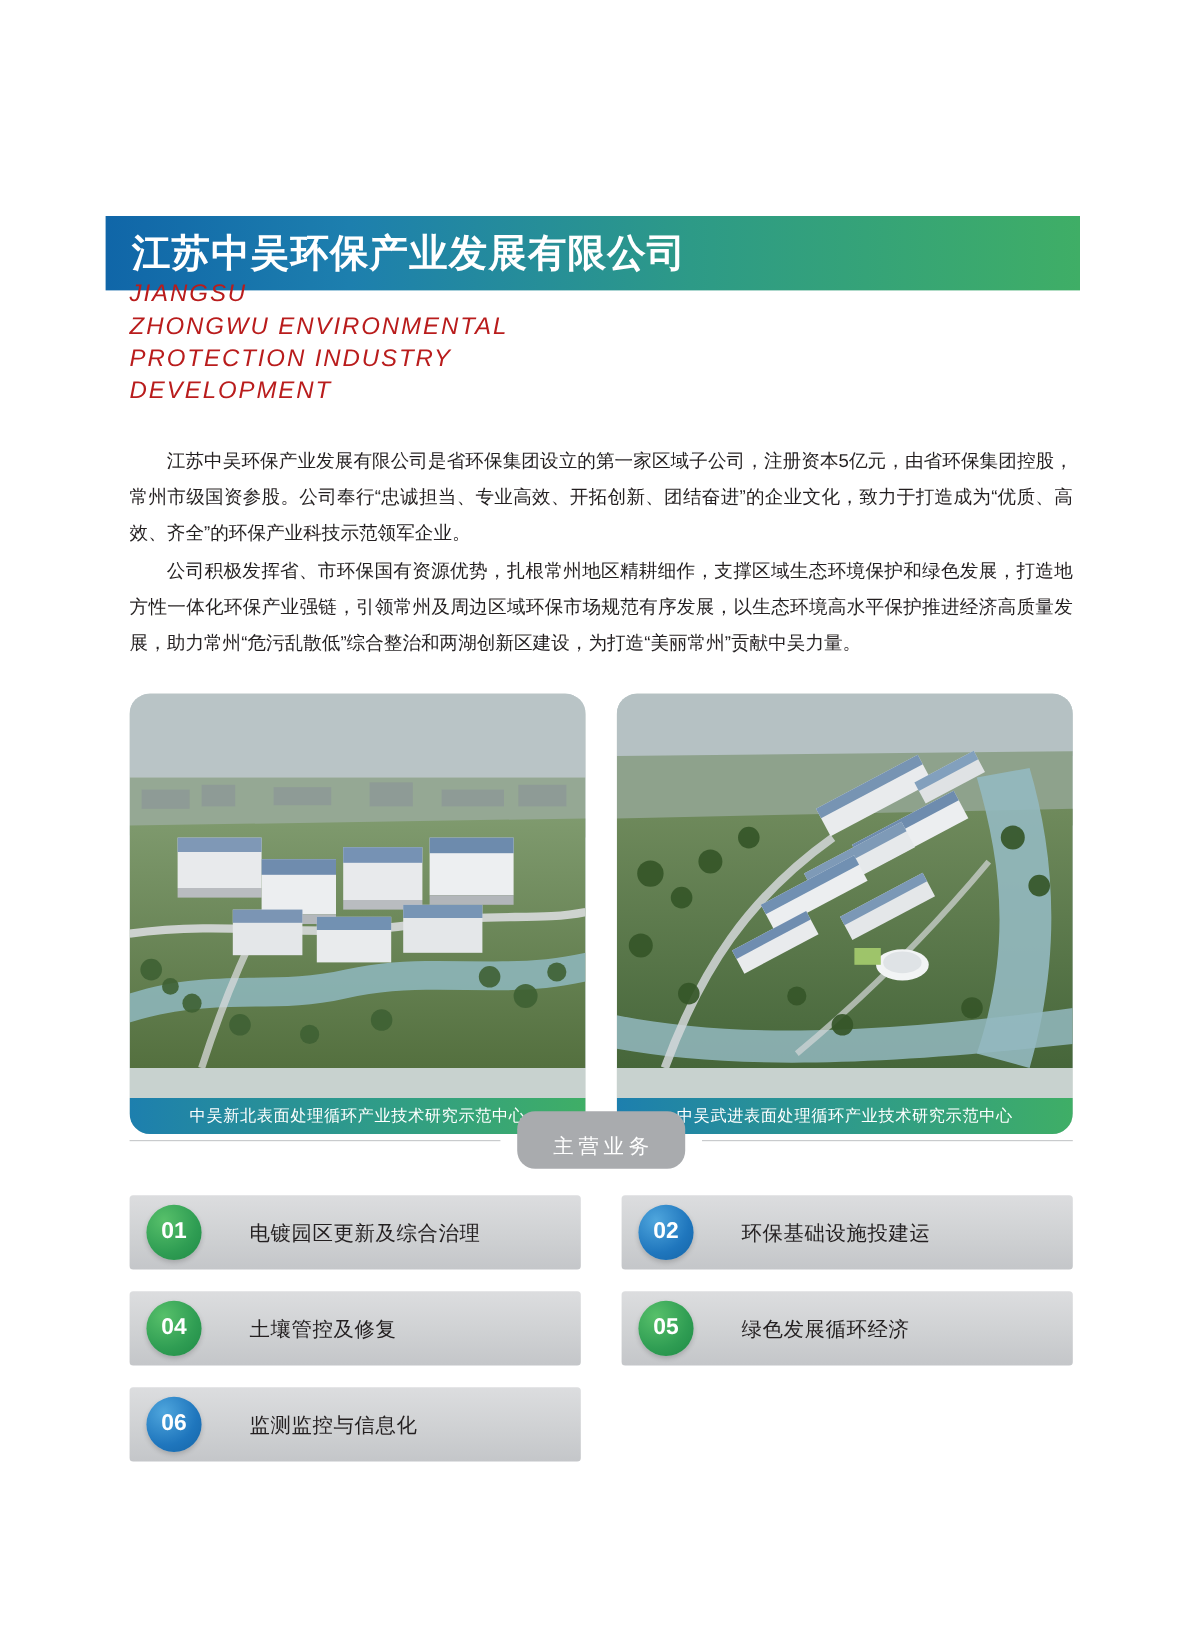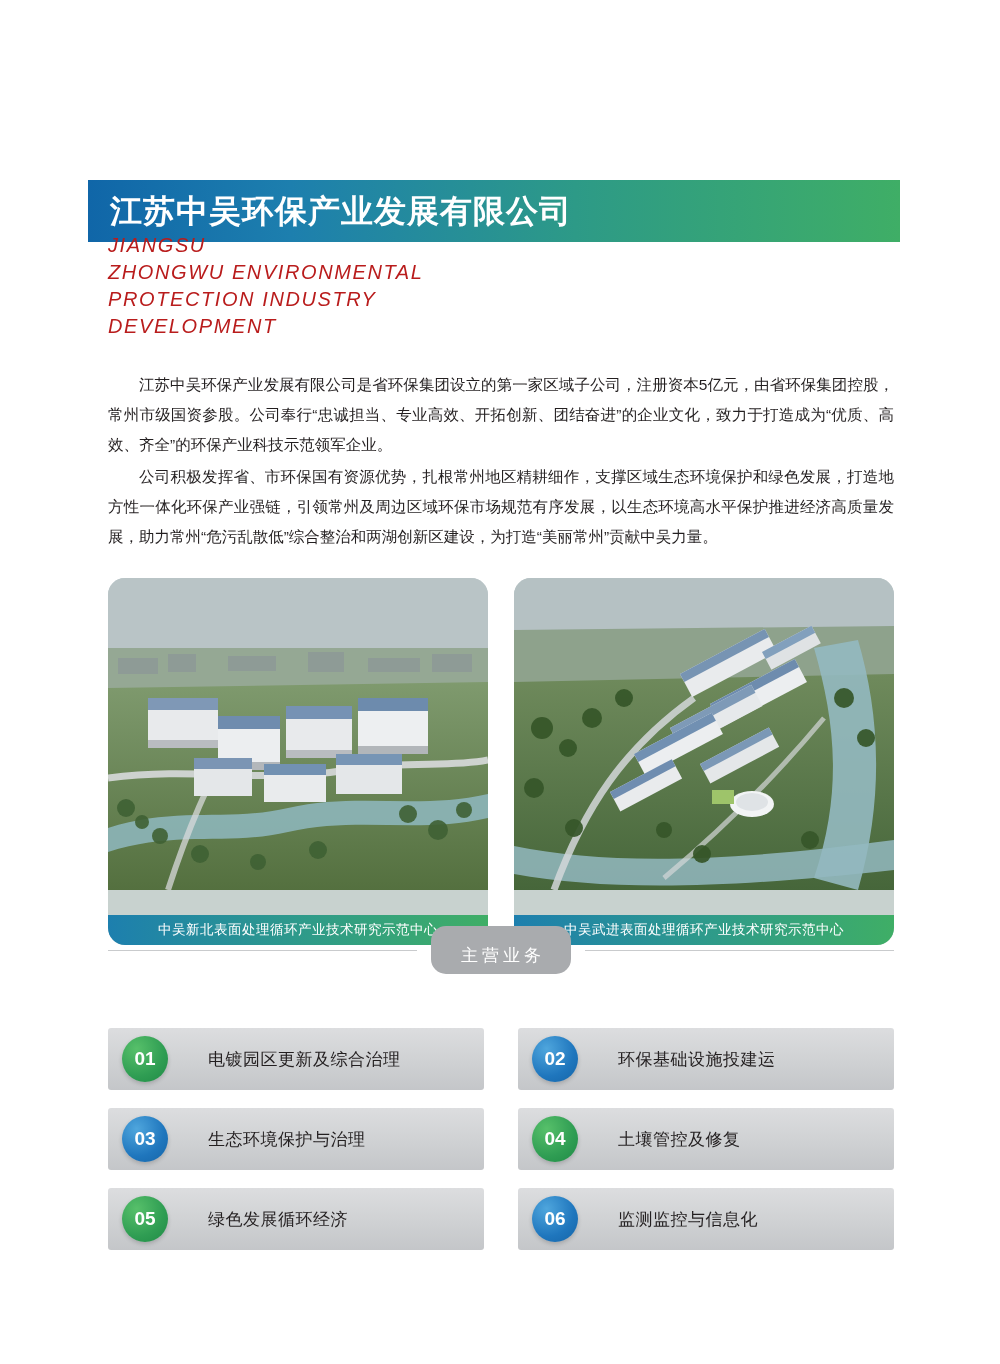--- a/index.html
+++ b/index.html
@@ -136,21 +136,21 @@
     font-size: 17px;
     letter-spacing: 4px;
     padding: 18px 26px 7px 30px;
     border-radius: 15px;
   }
 
   
   .biz-grid {
     position: absolute;
     left: 108px;
-    top: 1028px;
+    top: 996px;
     width: 786px;
     display: grid;
     grid-template-columns: 376px 376px;
     grid-column-gap: 34px;
     grid-row-gap: 18px;
   }
   .biz-item {
     position: relative;
     height: 62px;
     background: linear-gradient(180deg, #dcdddf 0%, #cfd1d3 55%, #c4c6c9 100%);
@@ -373,24 +373,20 @@
     <div class="biz-item">
       <div class="biz-num g-green">01</div>
       <div class="biz-label">电镀园区更新及综合治理</div>
     </div>
 
     <div class="biz-item">
       <div class="biz-num g-blue">02</div>
       <div class="biz-label">环保基础设施投建运</div>
     </div>
 
-    <div class="biz-item">
-      <div class="biz-num g-blue">03</div>
-      <div class="biz-label">生态环境保护与治理</div>
-    </div>
 
     <div class="biz-item">
       <div class="biz-num g-green">04</div>
       <div class="biz-label">土壤管控及修复</div>
     </div>
 
     <div class="biz-item">
       <div class="biz-num g-green">05</div>
       <div class="biz-label">绿色发展循环经济</div>
     </div>

